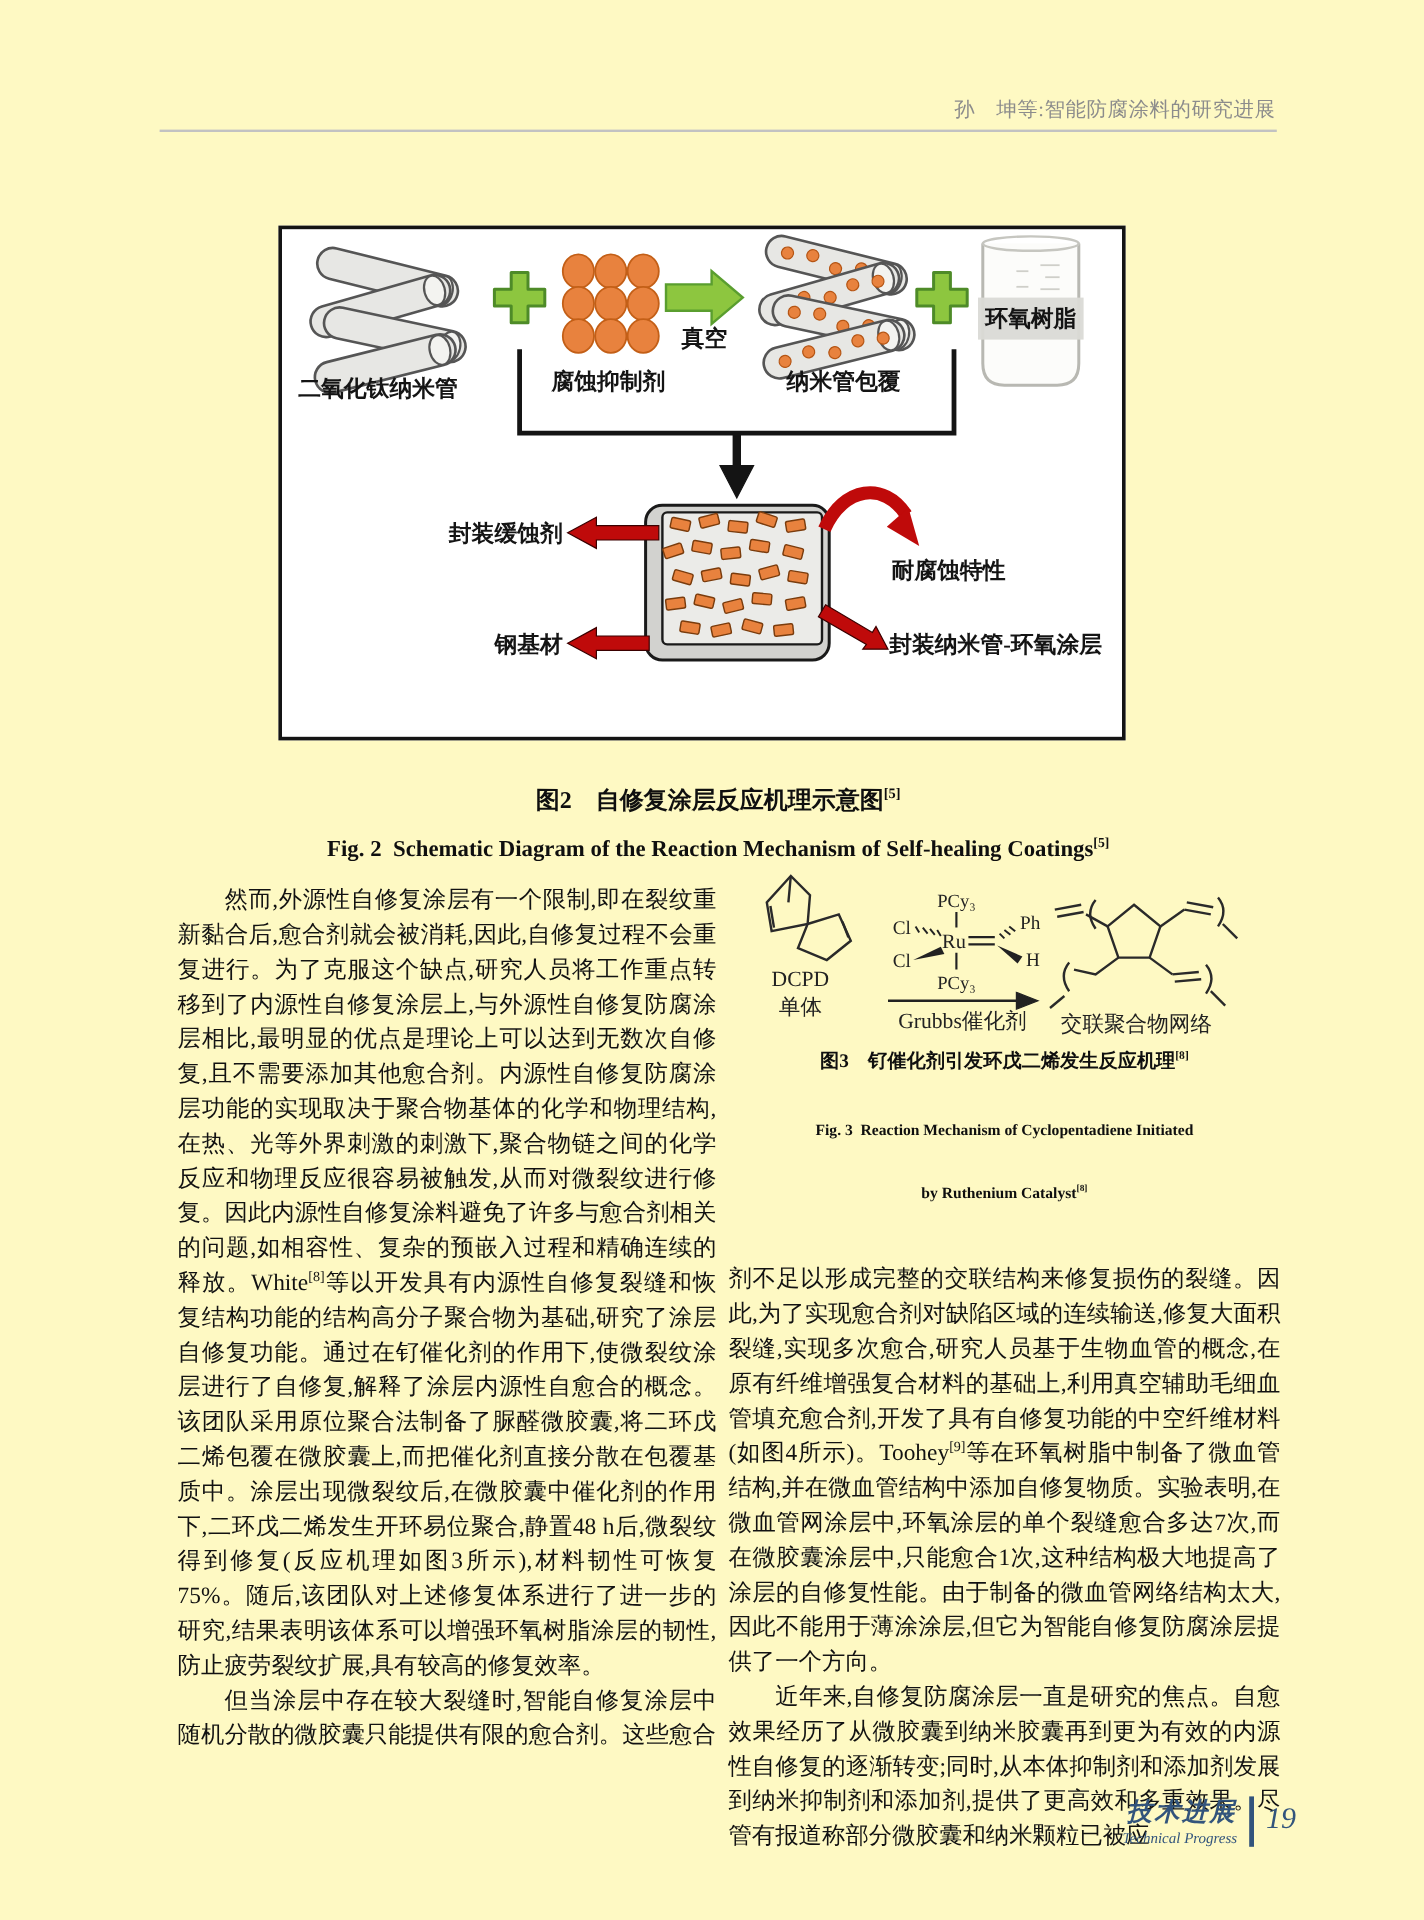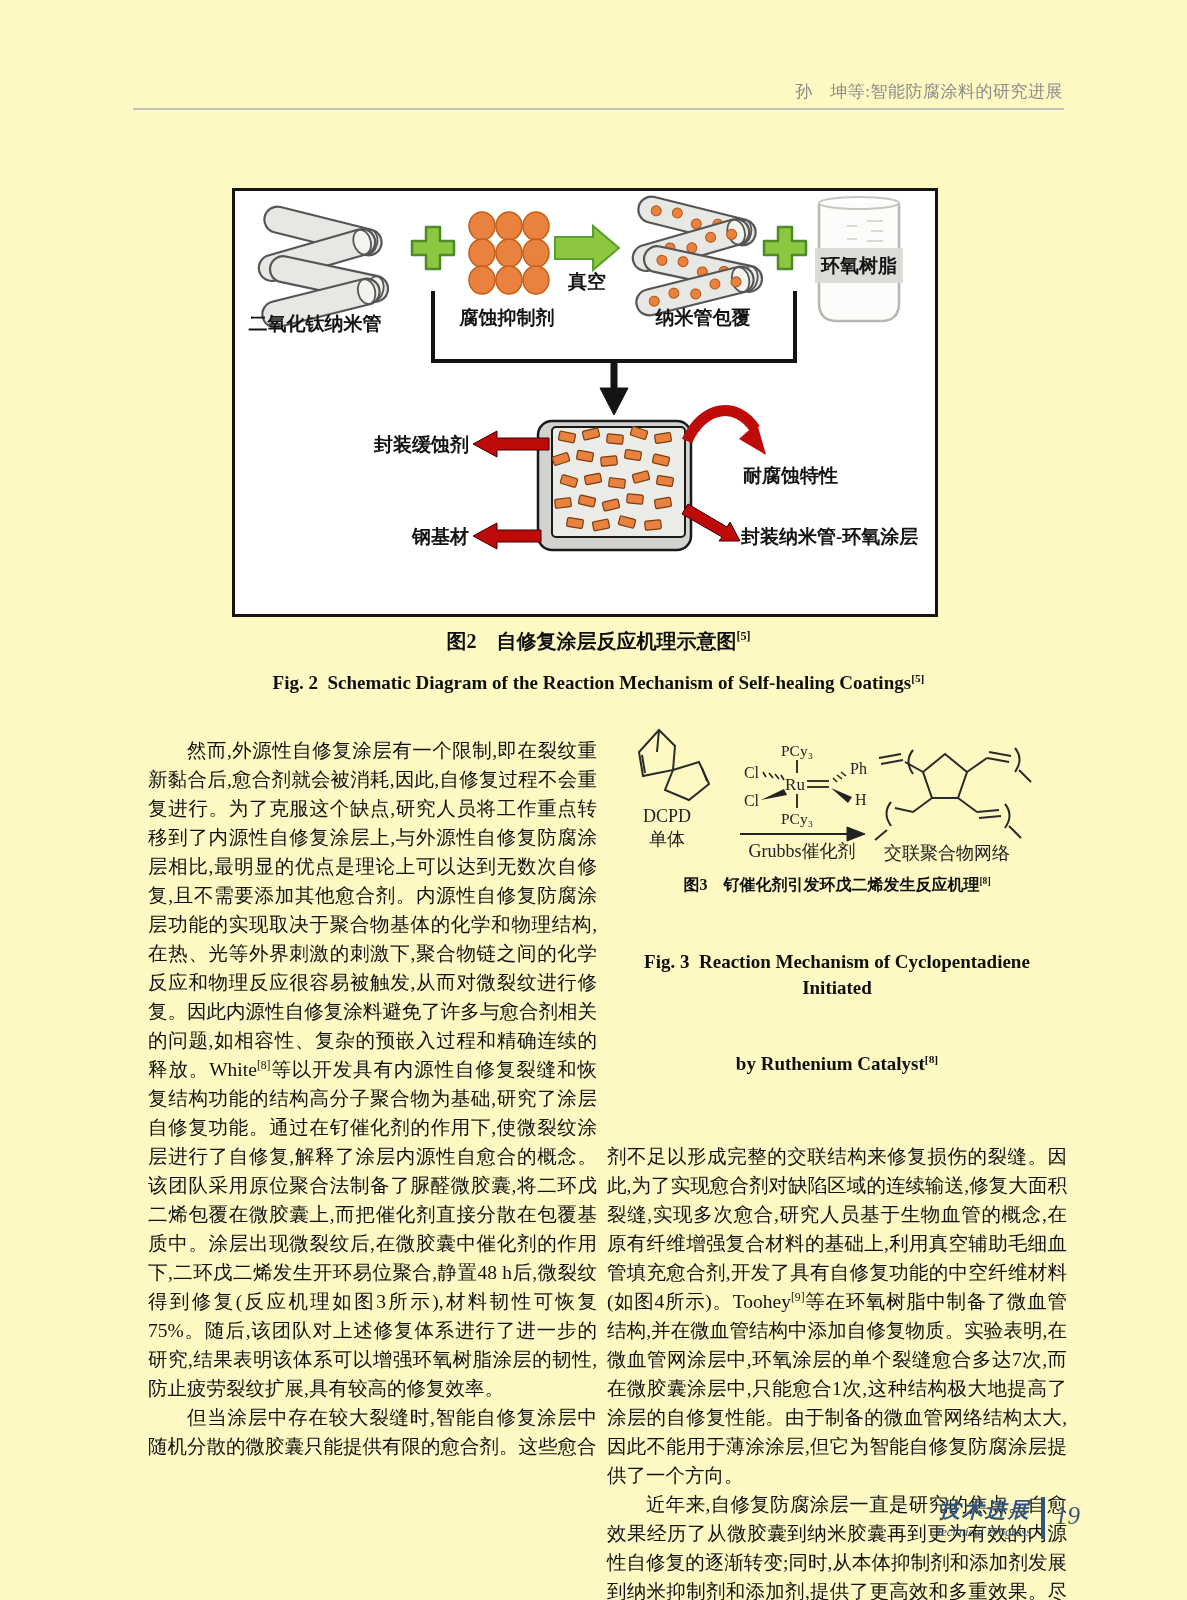--- a/index.html
+++ b/index.html
@@ -17,32 +17,32 @@
     position:absolute; left:133px; top:108px; width:931px; height:2px; background:#c2c2c2;
   }
   .intro-line {
     position:absolute; left:130px; top:131px; width:940px;
     font-size:19.5px; color:#111;
   }
   .fig2-box {
     position:absolute; left:232px; top:188px; width:706px; height:429px;
     border:3px solid #141414; background:#fff;
   }
-  .caption { position:absolute; left:130px; width:937px; text-align:center; color:#0f0f0f; white-space:pre-wrap; }
+  .caption { position:absolute; left:130px; width:937px; text-align:center; color:#0f0f0f; white-space:pre-wrap;margin-top:25px; }
   .cap-zh2 { top:628px; font-size:20px; font-weight:bold; }
   .cap-en2 { top:672px; font-size:19px; font-weight:bold; }
   sup { font-size:0.6em; vertical-align:super; line-height:0; }
   .col { position:absolute; text-align:justify; font-size:19.5px; line-height:29px; color:#121212; }
   .col-left  { left:148px; top:736px; width:449px; }
   .col-right { left:607px; top:712px; width:460px; }
   .para-indent { text-indent:2em; }
   .fig3-wrap { width:460px; height:152px; }
   .cap3 { text-align:center; font-weight:bold; color:#0f0f0f; white-space:pre-wrap; text-indent:0; line-height:1.35; }
   .cap3-zh { margin-top:10px; font-size:16px; }
-  .cap3-en { margin-top:2px; font-size:19px; }
+  .cap3-en { margin-top:2px; font-size:13px; }
   .rc-body { margin-top:14px; }
   .footer {
     position:absolute; left:860px; top:1496px; width:220px;
     display:flex; align-items:center; gap:10px; color:#32547c;font-style:italic;
   }
   .footer-labels { flex:1; text-align:right; }
   .footer-zh { font-size:21px; font-weight:bold; font-family:"Liberation Sans","DejaVu Sans",sans-serif; letter-spacing:2px; }
   .footer-en { font-size:12.5px; margin-top:1px;padding-left:24px; }
   .footer-bar { width:4px; height:42px; background:#32547c; }
   .footer-num { font-size:25px; padding-bottom:4px; }

